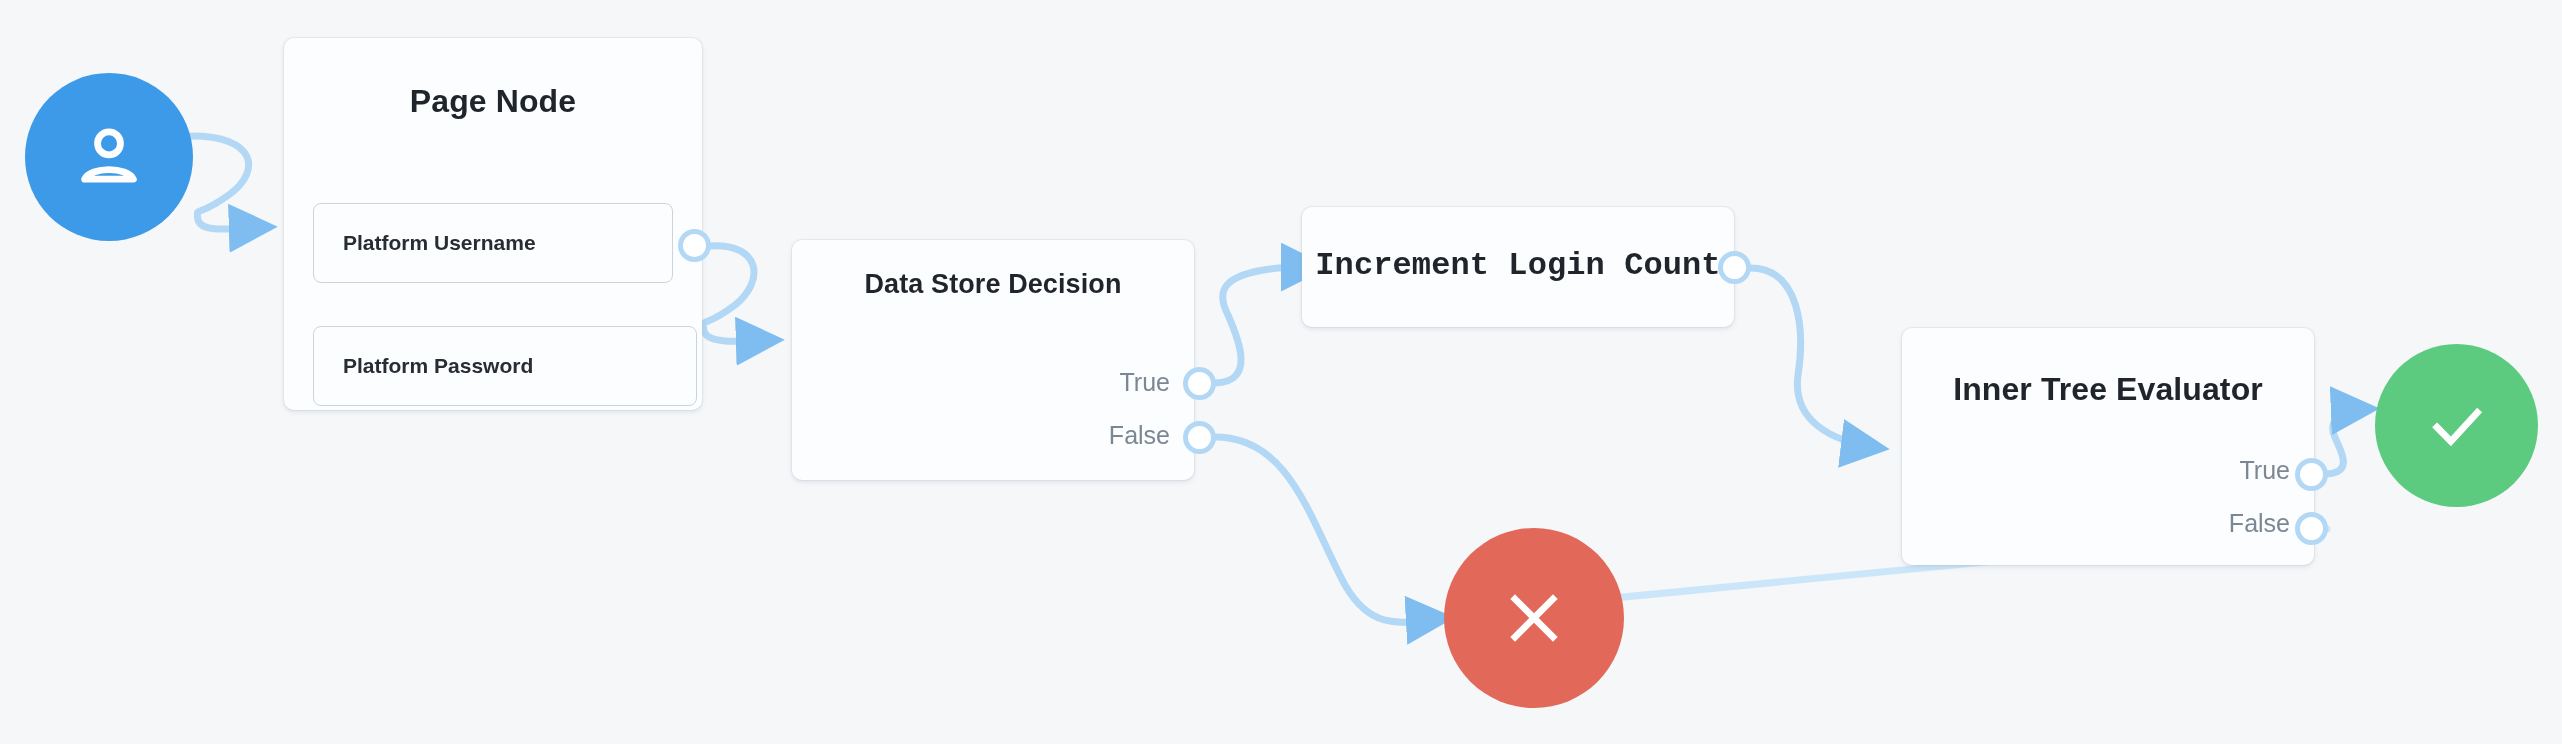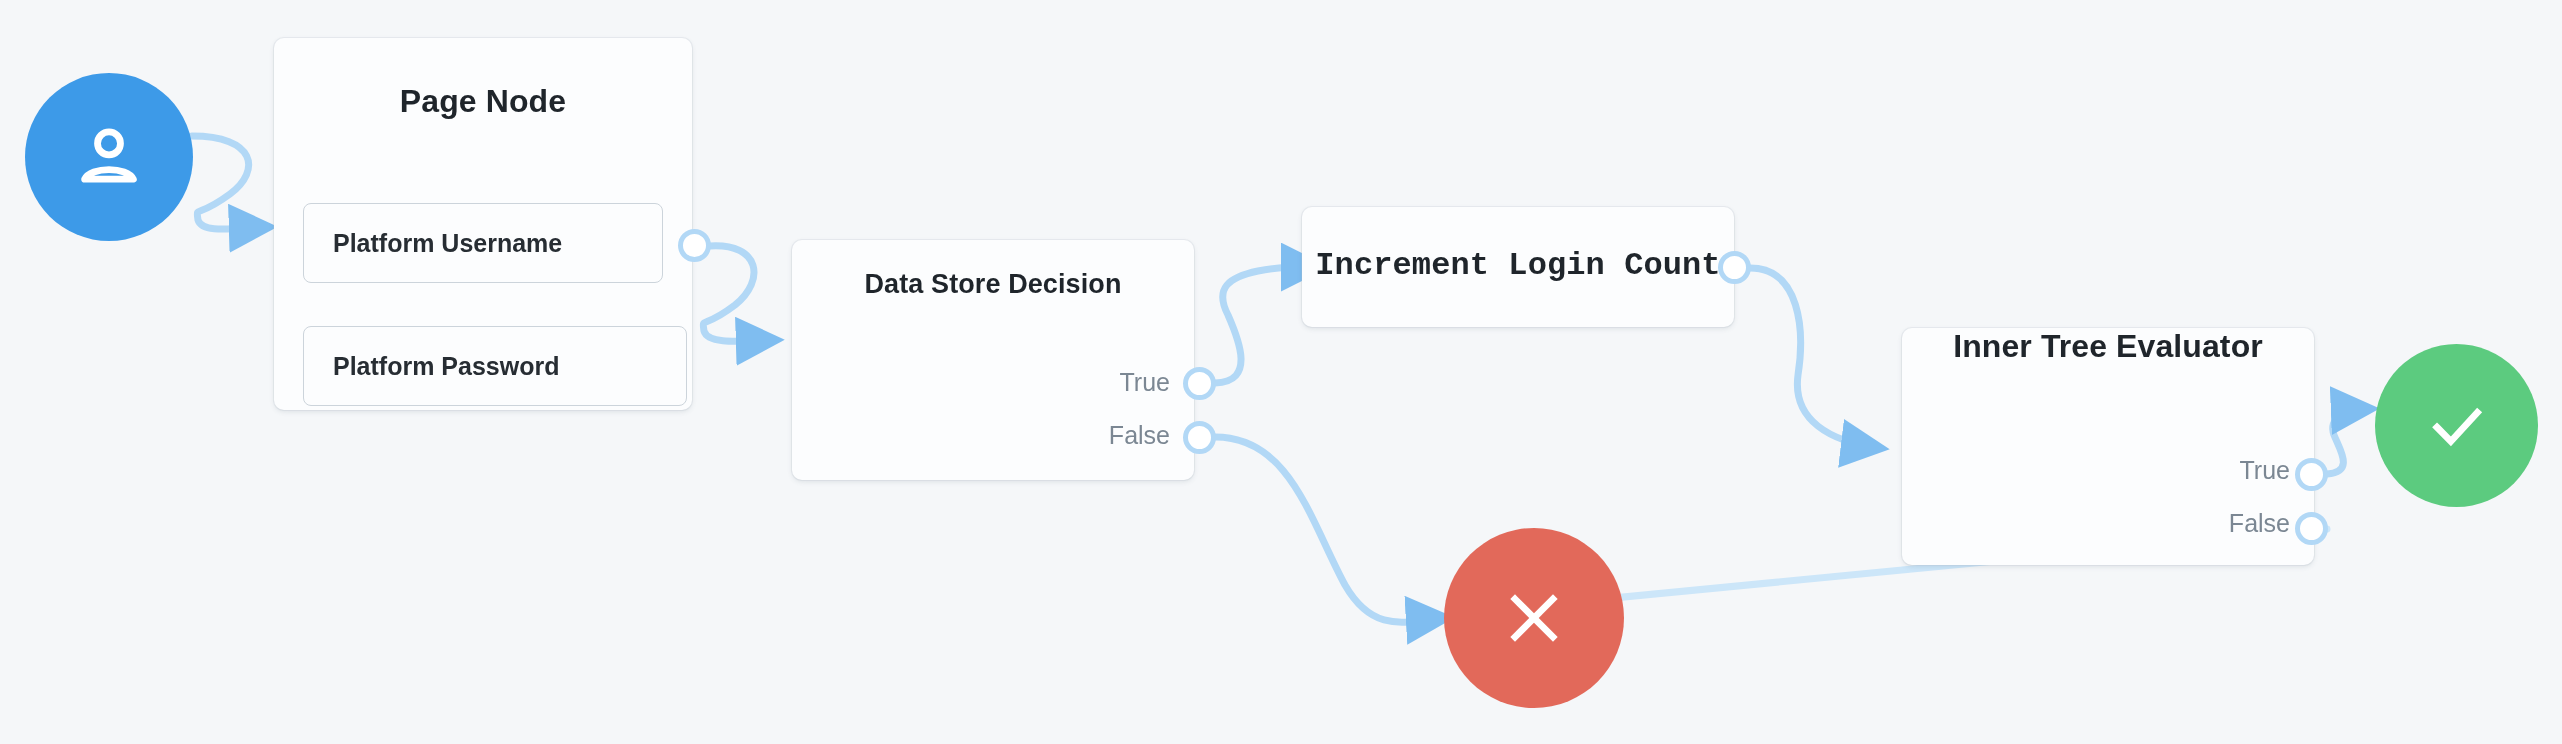--- a/index.html
+++ b/index.html
@@ -53,21 +53,21 @@
   
   .field {
     border: 1.6px solid #ccd4db;
     border-radius: 8px;
     background: #fcfdfe;
     display: flex;
     align-items: center;
     box-sizing: border-box;
   }
   .field-label {
-    font-size: 25px;
+    font-size: 21px;
     font-weight: bold;
     color: #272d33;
     padding-left: 29px;
   }
   
   .branch-row {
     position: absolute;
     right: 24px;
     text-align: right;
     font-size: 25px;
@@ -115,21 +115,21 @@
 
   <div class="node circle-node" style="left:25px; top:73px; width:168px; height:168px; background:#3d9ae8;">
     <span>
       <svg class="icon-svg" width="86" height="86" viewBox="0 0 24 24" fill="none" stroke="#ffffff" stroke-width="1.9" stroke-linecap="round" stroke-linejoin="round">
         <circle cx="12" cy="8.2" r="3.2"></circle>
         <path d="M5.2 18.2 C 6.9 14.6 17.1 14.6 18.8 18.2 Z"></path>
       </svg>
     </span>
   </div>
 
-  <div class="node card" style="left:274px; top:38px; width:418px; height:372px;">
+  <div class="node card" style="left:284px; top:38px; width:418px; height:372px;">
     <div class="card-title" style="font-size:32px; margin-top:45px;">Page Node</div>
 
     <div class="field" style="position:absolute; left:29px; top:165px; width:360px; height:80px;">
       <span class="field-label">Platform Username</span>
     </div>
 
     <div class="field" style="position:absolute; left:29px; top:288px; width:384px; height:80px;">
       <span class="field-label">Platform Password</span>
     </div>
   </div>
@@ -143,21 +143,21 @@
   </div>
   <div class="port" style="left:1183px; top:367px;"></div>
   <div class="port" style="left:1183px; top:421px;"></div>
 
   <div class="node card" style="left:1302px; top:207px; width:432px; height:120px;">
     <div class="card-title" style="font-size:32px; margin-top:40px;font-family:Liberation Mono, monospace;">Increment Login Count</div>
   </div>
   <div class="port" style="left:1718px; top:251px;"></div>
 
   <div class="node card" style="left:1902px; top:328px; width:412px; height:237px;">
-    <div class="card-title" style="font-size:32px; ">Inner Tree Evaluator</div>
+    <div class="card-title" style="font-size:32px; margin-top:43px;">Inner Tree Evaluator</div>
 
     <div class="branch-row" style="top:128px;">True</div>
     <div class="branch-row" style="top:181px;">False</div>
   </div>
   <div class="port" style="left:2295px; top:458px;"></div>
   <div class="port" style="left:2295px; top:512px;"></div>
 
   <div class="node circle-node" style="left:1444px; top:528px; width:180px; height:180px; background:#e2695a;">
     <span>
       <svg class="icon-svg" width="76" height="76" viewBox="0 0 24 24" stroke="#ffffff" stroke-width="2.1" stroke-linecap="square">

